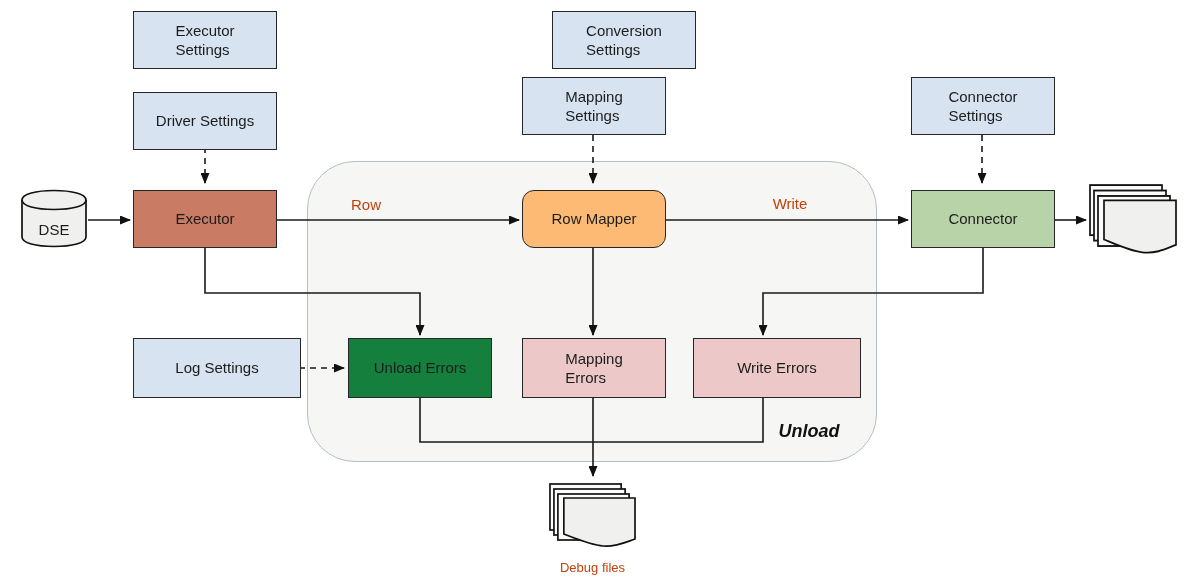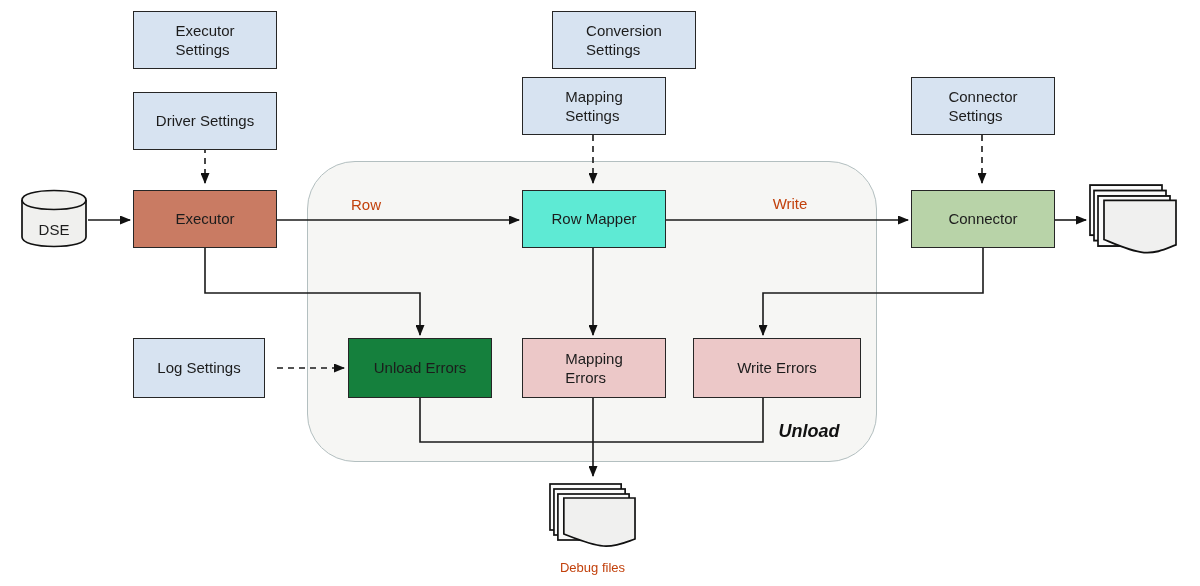--- a/index.html
+++ b/index.html
@@ -36,21 +36,21 @@
     display:flex;align-items:center;justify-content:center;
     text-align:left;
     font-size:15px;line-height:1.3;
     white-space:pre-line;
   }
   .b-exec-set {left:133px;top:11px;width:144px;height:58px;}
   .b-drv-set  {left:133px;top:92px;width:144px;height:58px;}
   .b-conv-set {left:552px;top:11px;width:144px;height:58px;}
   .b-map-set  {left:522px;top:77px;width:144px;height:58px;}
   .b-conn-set {left:911px;top:77px;width:144px;height:58px;}
-  .b-log-set  {left:133px;top:338px;width:132px;height:60px;}
+  .b-log-set  {left:133px;top:338px;width:168px;height:60px;}
   .b-executor {left:133px;top:190px;width:144px;height:58px;}
   .b-rowmapper{left:522px;top:190px;width:144px;height:58px;}
   .b-connector{left:911px;top:190px;width:144px;height:58px;}
   .b-unload   {left:348px;top:338px;width:144px;height:60px;}
   .b-maperr   {left:522px;top:338px;width:144px;height:60px;}
   .b-writeerr {left:693px;top:338px;width:168px;height:60px;}
   
   .flow-label{
     position:absolute;font-size:15px;color:#c2410c;text-align:center;
   }
@@ -108,21 +108,21 @@
   <div class="box b-drv-set" style="background: rgb(215, 227, 241);">Driver Settings</div>
   <div class="box b-conv-set" style="background: rgb(215, 227, 241);">Conversion
 Settings</div>
   <div class="box b-map-set" style="background: rgb(215, 227, 241);">Mapping
 Settings</div>
   <div class="box b-conn-set" style="background: rgb(215, 227, 241);">Connector
 Settings</div>
   <div class="box b-log-set" style="background: rgb(215, 227, 241);">Log Settings</div>
 
   <div class="box b-executor" style="background: rgb(201, 123, 99);">Executor</div>
-  <div class="box b-rowmapper" style="background: #5eead4;">Row Mapper</div>
+  <div class="box b-rowmapper" style="background: #fdba74; border-radius: 12px;">Row Mapper</div>
   <div class="box b-connector" style="background: rgb(184, 211, 168);">Connector</div>
 
   <div class="box b-unload" style="background: #15803d;">Unload Errors</div>
   <div class="box b-maperr" style="background: rgb(236, 200, 200);">Mapping
 Errors</div>
   <div class="box b-writeerr" style="background: rgb(236, 200, 200);">Write Errors</div>
 
   <span class="flow-label lbl-row">Row</span>
   <span class="flow-label lbl-record">Write</span>
   <span class="engine-label">Unload</span>

